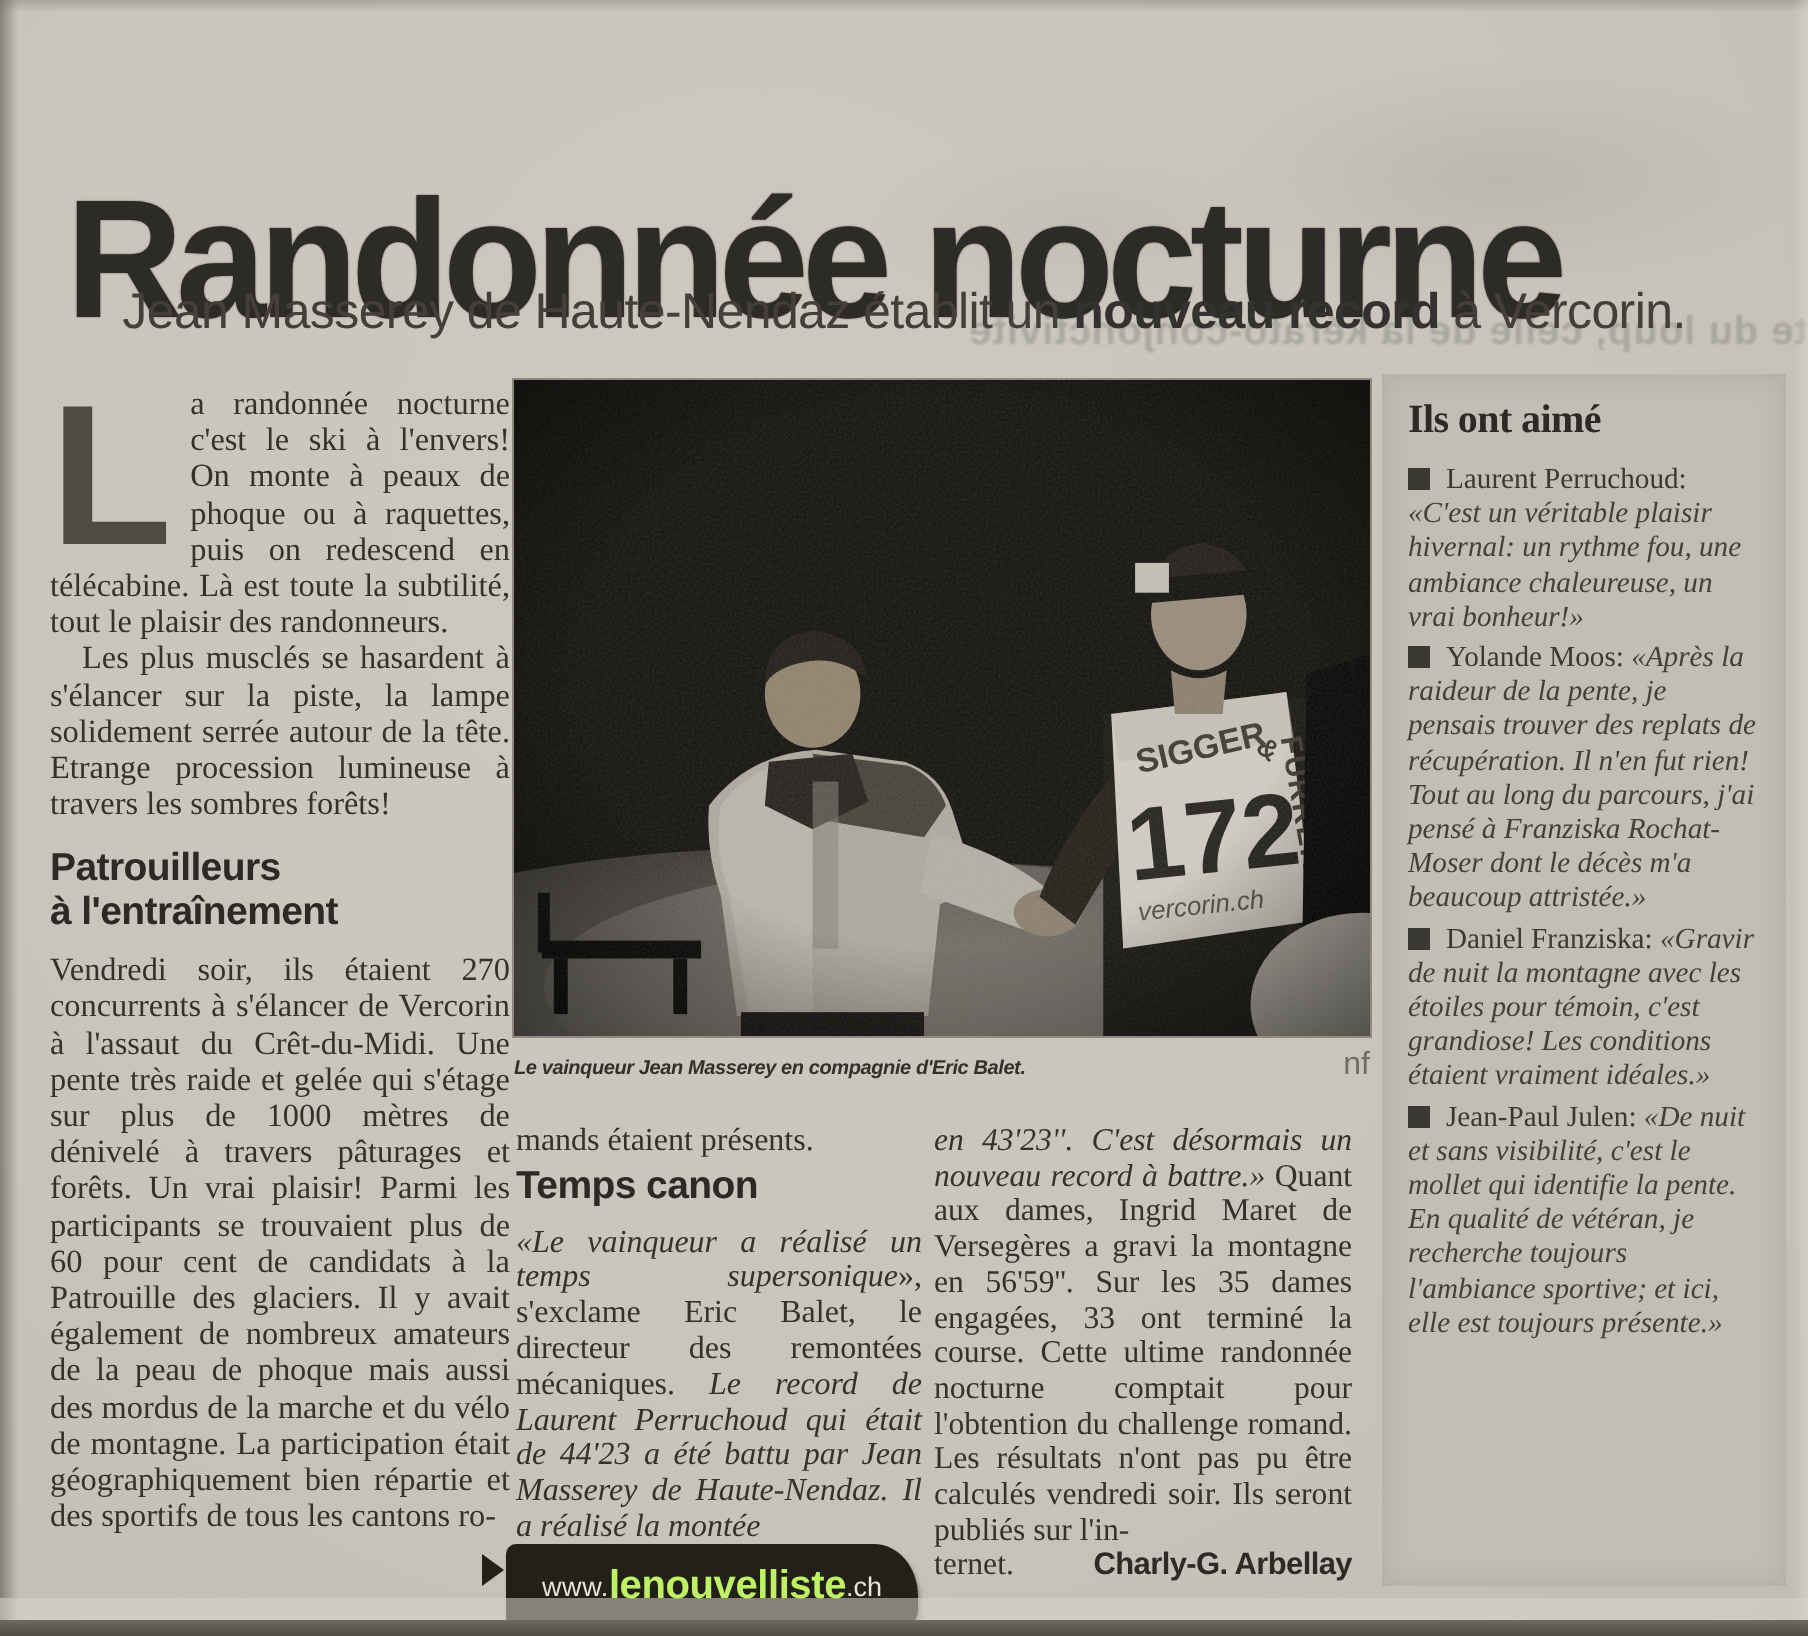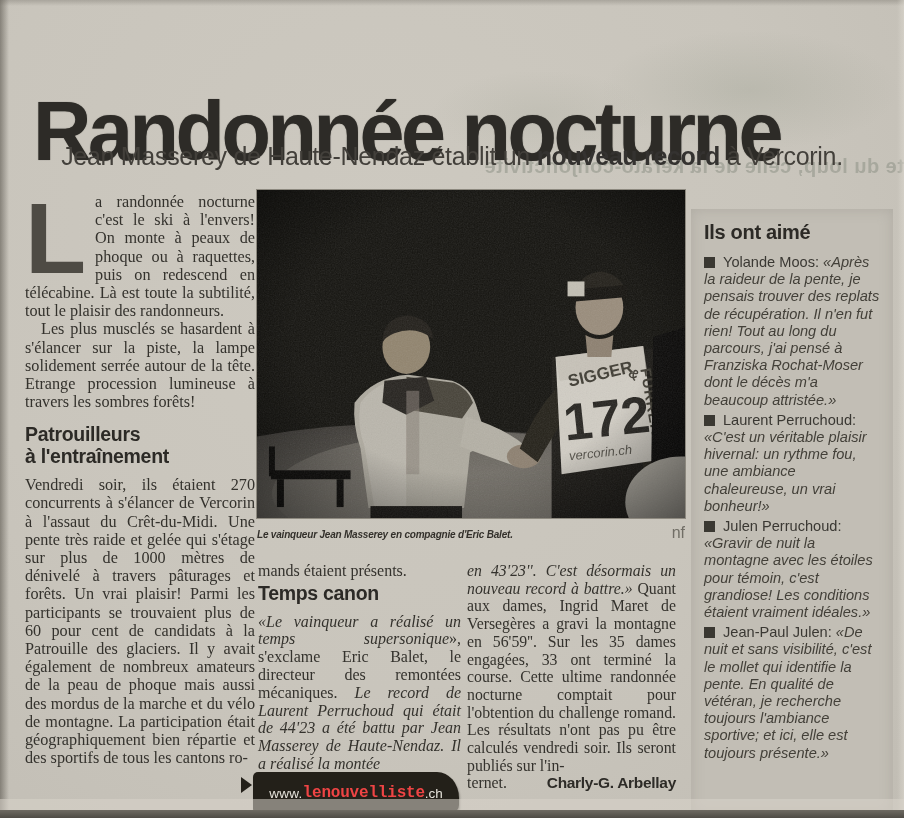--- a/index.html
+++ b/index.html
@@ -71,26 +71,26 @@
     font-size:15.5px;color:#2d2b27;letter-spacing:-.3px;}
   
   .banner{position:absolute;left:253px;top:772px;width:206px;height:42px;
     background:#232019;border-radius:5px 22px 9px 5px / 5px 26px 9px 5px;
     display:flex;align-items:center;justify-content:center;
     box-shadow:1px 2px 2px rgba(40,38,33,.4);}
   .banner-arrow{position:absolute;left:241px;top:777px;width:0;height:0;
     border-top:8px solid transparent;border-bottom:8px solid transparent;
     border-left:11px solid #232019;}
   .b-www{font-size:13.5px;color:#e6e3db;letter-spacing:.3px;}
-  .b-main{font-size:16px;font-weight:700;color:#ef4444;letter-spacing:-.2px;font-family:Liberation Mono, monospace;}
+  .b-main{font-size:20px;font-weight:700;color:#bef264;letter-spacing:-.2px;}
   .b-tld{font-size:13.5px;color:#e6e3db;}
   
-  .sidebar{position:absolute;left:691px;top:209px;width:202px;height:606px;
+  .sidebar{position:absolute;left:691px;top:187px;width:202px;height:606px;
     background:#c2beb5;box-shadow:inset 0 0 14px rgba(120,116,108,.25);
-    box-sizing:border-box;padding:12px 13px;overflow:hidden;color:#3f3d38;}
+    box-sizing:border-box;padding:12px 13px;overflow:hidden;color:#3f3d38;font-family:Liberation Serif, serif;}
   .sb-title{font-weight:700;font-size:20px;color:#2c2a26;margin:0 0 10px 0;letter-spacing:-.3px;}
   .sb-item{margin:0 0 3px 0;font-size:14.6px;line-height:17.2px;text-align:left;}
   .bullet{display:inline-block;width:11px;height:11px;background:#3a3832;
     margin-right:8px;transform:translateY(1px);}
   .sb-name{color:#3a3833;}
   .sb-quote{font-style:italic;color:#434039;}
 </style>
 </head>
 <body>
 
@@ -198,23 +198,23 @@
   <div class="col col3">
     <p><span class="q-it">en 43'23''. C'est désormais un nouveau record à battre.»</span><span> Quant aux dames, Ingrid Maret de Versegères a gravi la montagne en 56'59''. Sur les 35 dames engagées, 33 ont terminé la course. Cette ultime randonnée nocturne comptait pour l'obtention du challenge romand. Les résultats n'ont pas pu être calculés vendredi soir. Ils seront publiés sur l'in-</span></p>
     <div class="lastline-row">
       <span>ternet.</span>
       <span class="byline">Charly-G. Arbellay</span>
     </div>
   </div>
 
   <aside class="sidebar">
     <h2 class="sb-title">Ils ont aimé</h2>
+    <p class="sb-item"><span class="bullet"></span><span class="sb-name">Laurent Perruchoud: </span><span class="sb-quote">«C'est un véritable plaisir hivernal: un rythme fou, une ambiance chaleureuse, un vrai bonheur!»</span></p>
     <p class="sb-item"><span class="bullet"></span><span class="sb-name">Yolande Moos: </span><span class="sb-quote">«Après la raideur de la pente, je pensais trouver des replats de récupération. Il n'en fut rien! Tout au long du parcours, j'ai pensé à Franziska Rochat-Moser dont le décès m'a beaucoup attristée.»</span></p>
-    <p class="sb-item"><span class="bullet"></span><span class="sb-name">Laurent Perruchoud: </span><span class="sb-quote">«C'est un véritable plaisir hivernal: un rythme fou, une ambiance chaleureuse, un vrai bonheur!»</span></p>
-    <p class="sb-item"><span class="bullet"></span><span class="sb-name">Julen Perruchoud: </span><span class="sb-quote">«Gravir de nuit la montagne avec les étoiles pour témoin, c'est grandiose! Les conditions étaient vraiment idéales.»</span></p>
+    <p class="sb-item"><span class="bullet"></span><span class="sb-name">Daniel Franziska: </span><span class="sb-quote">«Gravir de nuit la montagne avec les étoiles pour témoin, c'est grandiose! Les conditions étaient vraiment idéales.»</span></p>
     <p class="sb-item"><span class="bullet"></span><span class="sb-name">Jean-Paul Julen: </span><span class="sb-quote">«De nuit et sans visibilité, c'est le mollet qui identifie la pente. En qualité de vétéran, je recherche toujours l'ambiance sportive; et ici, elle est toujours présente.»</span></p>
   </aside>
 
   <div class="edge-left"></div>
   <div class="edge-top"></div>
   <div class="edge-right"></div>
   <div class="corner-tl"></div>
   <div class="strip-light"></div>
   <div class="strip-dark"></div>
 </div>

